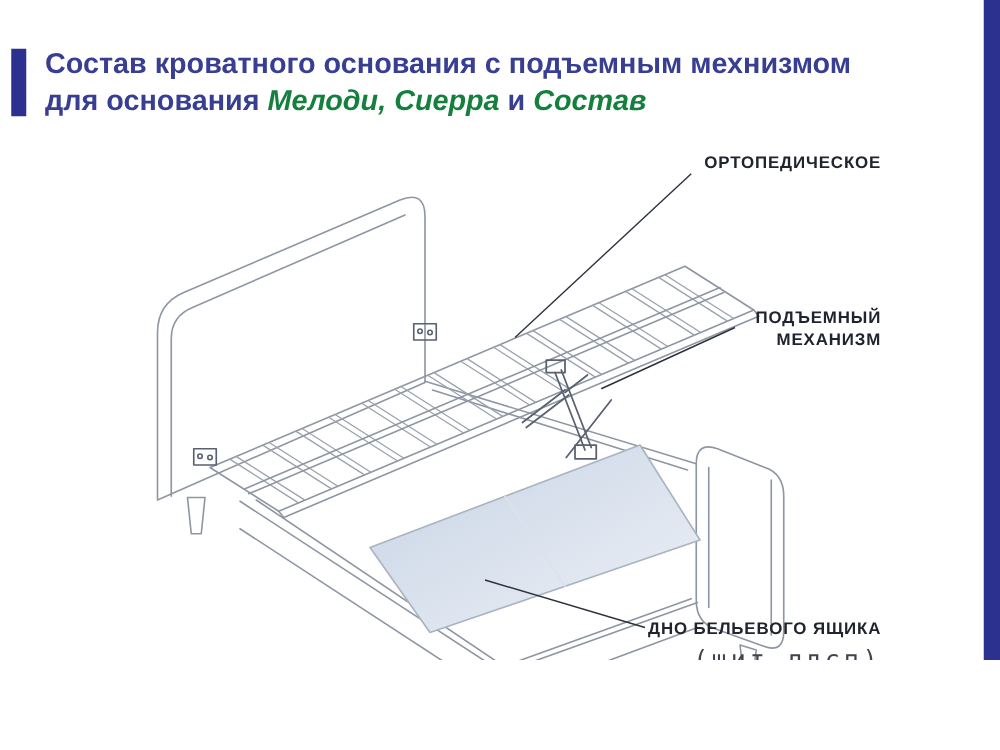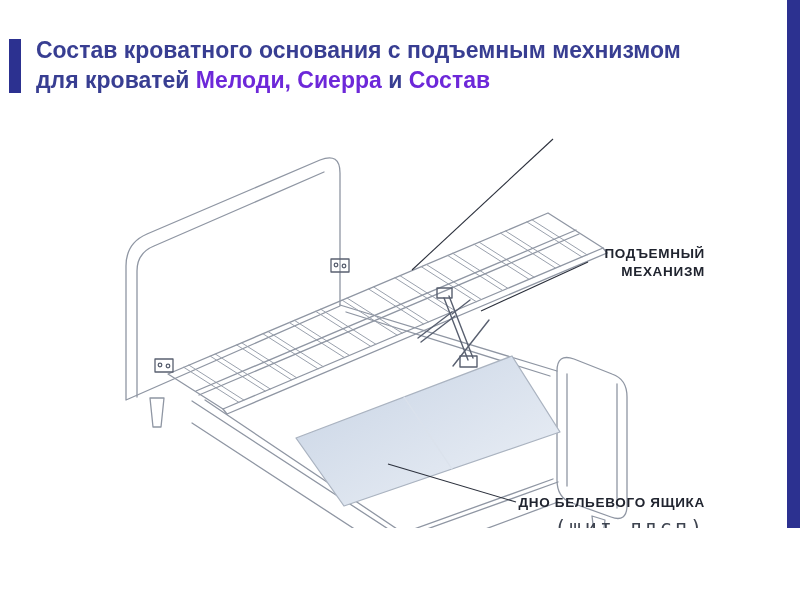--- a/index.html
+++ b/index.html
@@ -10,21 +10,21 @@
   .accent-bar-left{
     position:absolute;left:9px;top:39px;width:12px;height:54px;background:#2c3190;
   }
   .accent-bar-right{
     position:absolute;right:0;top:0;width:13px;height:600px;background:#2c3190;
   }
   .title{
     position:absolute;left:36px;top:36px;
     font-size:23px;font-weight:600;color:#383e92;line-height:1.3;
   }
-  .t-red{color:#6d28d9;}
+  .t-red{color:#15803d;font-style:italic;}
   .scene{position:absolute;left:0;top:0;}
   .callout{
     position:absolute;text-align:right;color:#20242f;
     font-weight:700;font-size:13.5px;letter-spacing:0.7px;line-height:1.3;
   }
   .co-1{top:121px;right:95px;}
   .co-2{top:245px;right:95px;}
   .co-3{top:494px;right:95px;}
   .co-3 .sub{
     font-family:"DejaVu Sans Mono",monospace;font-weight:400;
@@ -34,21 +34,21 @@
 </head>
 <body>
 
 <div class="stage">
 
   <div class="accent-bar-left"></div>
   <div class="accent-bar-right"></div>
 
   <div class="title">
     <div>Состав кроватного основания с подъемным мехнизмом</div>
-    <div><span>для кроватей </span><span class="t-red">Мелоди, Сиерра</span><span> и </span><span class="t-red">Состав</span></div>
+    <div><span>для основания </span><span class="t-red">Мелоди, Сиерра</span><span> и </span><span class="t-red">Состав</span></div>
   </div>
 
   <svg class="scene" width="800" height="600" viewBox="0 0 800 600">
     <defs>
       <linearGradient id="panelGrad" x1="0" y1="0" x2="1" y2="1">
         <stop offset="0" stop-color="#c7d3e4"></stop>
         <stop offset="1" stop-color="#edf1f7"></stop>
       </linearGradient>
     </defs>
 
@@ -148,20 +148,21 @@
     </g>
 
     <g stroke="#2b303c" stroke-width="1.1">
       <line x1="553" y1="139" x2="412" y2="270"></line>
       <line x1="588" y1="262" x2="481" y2="311"></line>
       <line x1="516" y1="502" x2="388" y2="464"></line>
     </g>
   </svg>
 
   <div class="callout co-1">
+    <div>ОРТОПЕДИЧЕСКОЕ</div>
   </div>
 
   <div class="callout co-3">
     <div>ДНО БЕЛЬЕВОГО ЯЩИКА</div>
     <div class="sub">(щит лдсп)</div>
   </div>
 
   <div class="callout co-2">
     <div>ПОДЪЕМНЫЙ</div>
     <div>МЕХАНИЗМ</div>

